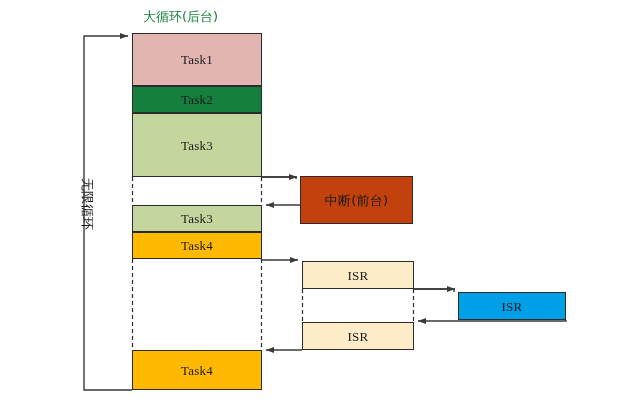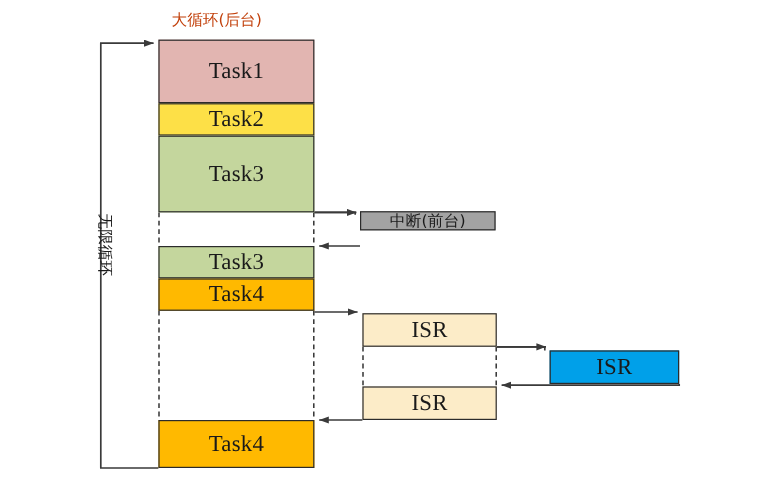--- a/index.html
+++ b/index.html
@@ -11,32 +11,32 @@
     overflow:hidden;
     position:relative;
   }
   #stage{position:absolute;left:0;top:0;width:641px;height:405px;}
 
   .box{
     position:absolute;
     box-sizing:border-box;
     border:1px solid #2b2b2b;
     display:flex;align-items:center;justify-content:center;
-    font-size:19px;
+    font-size:13px;
     line-height:1;
     letter-spacing:.2px;
     white-space:nowrap;
   }
   .cn{font-family:"DejaVu Sans", sans-serif;font-size:13px;}
 
   .caption{
     position:absolute;
     font-family:"DejaVu Sans", sans-serif;
     font-size:13px;
-    color:#c2410c;
+    color:#15803d;
     white-space:nowrap;
   }
 
   .vlabel{
     position:absolute;
     font-family:"DejaVu Sans", sans-serif;
     font-size:13px;
     white-space:nowrap;
     transform-origin:0 0;
     transform:rotate(90deg);
@@ -94,31 +94,31 @@
       <path d="M566,320 L566,321 L418,321" fill="none" stroke="#3a3a3a" stroke-width="1.4" marker-end="url(#ah)"></path>
     </g>
 
     <g>
       <path d="M302,350 L266,350" fill="none" stroke="#3a3a3a" stroke-width="1.4" marker-end="url(#ah)"></path>
     </g>
   </svg>
 
   <div class="box" style="left:132px;top:33px;width:130px;height:53px;background:#e2b5b1;">Task1</div>
 
-  <div class="box" style="left:132px;top:86px;width:130px;height:27px;background:#fde047;">Task2</div>
+  <div class="box" style="left:132px;top:86px;width:130px;height:27px;background:#15803d;">Task2</div>
 
   <div class="box" style="left:132px;top:113px;width:130px;height:64px;background:#c4d69d;">Task3</div>
 
   <div class="box" style="left:132px;top:205px;width:130px;height:27px;background:#c4d69d;">Task3</div>
 
   <div class="box" style="left:132px;top:232px;width:130px;height:27px;background:#ffb900;">Task4</div>
 
   <div class="box" style="left:132px;top:350px;width:130px;height:40px;background:#ffb900;">Task4</div>
 
-  <div class="box cn" style="left:300px;top:176px;width:113px;height:16px;background:#a3a3a3;">中断(前台)</div>
+  <div class="box cn" style="left:300px;top:176px;width:113px;height:48px;background:#c2410c;">中断(前台)</div>
 
   <div class="box" style="left:302px;top:261px;width:112px;height:28px;background:#fcecc8;">ISR</div>
 
   <div class="box" style="left:302px;top:322px;width:112px;height:28px;background:#fcecc8;">ISR</div>
 
   <div class="box" style="left:458px;top:292px;width:108px;height:28px;background:#00a0e9;">ISR</div>
 
   <div class="caption" style="left:143px;top:8px;">大循环(后台)</div>
 
 

